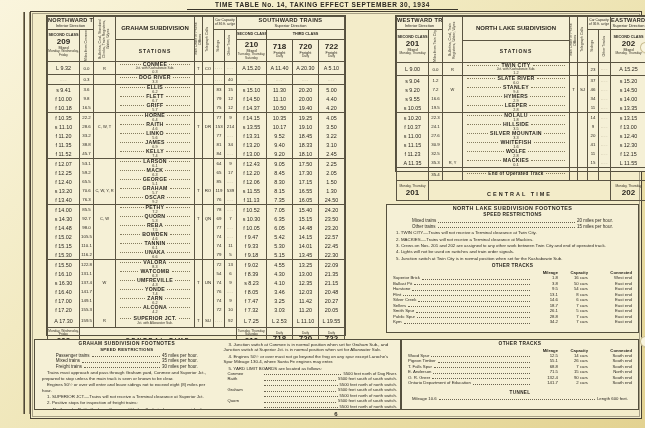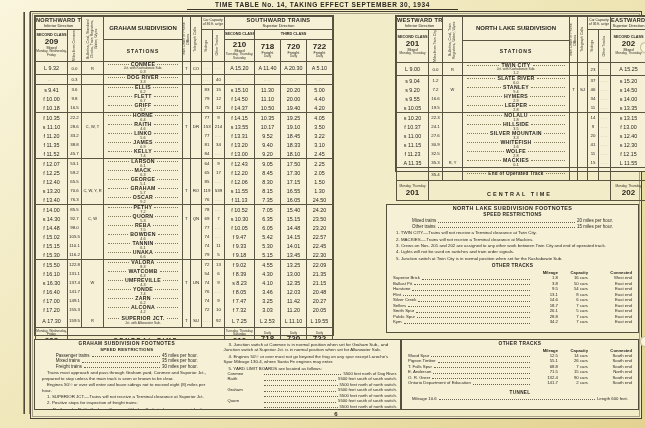--- a/index.html
+++ b/index.html
@@ -8,21 +8,21 @@
     background:linear-gradient(140deg,#faf5dd 0%,#f2eac2 35%,#eadfa8 70%,#e3d291 100%);
     font-family:"Liberation Sans",sans-serif;color:#2b2720;
   }
   .title-bar{position:absolute;top:1px;left:0;width:100%;text-align:center;font-size:6.5px;font-weight:bold;letter-spacing:.6px;}
   .title-bar span{border-bottom:1px solid #3a352a;padding:0 28px 1px;}
   .binding{position:absolute;left:21px;top:12px;width:9px;height:402px;
     background:repeating-linear-gradient(90deg,transparent 0 2px,#91876a 2px 3px,#4f4836 3px 4px,transparent 4px 6px);}
   .sheet{position:absolute;left:30px;top:11px;width:610px;height:406px;border:1.5px solid #4a4334;background:#f3ecc9;}
   .sheet::before{content:"";position:absolute;inset:1px;border:.5px solid rgba(74,67,52,.45);pointer-events:none;}
   .box{position:absolute;border:1px solid #55503e;background:#f5f0d6;box-sizing:border-box;}
-  #graham-box{left:3px;top:3px;width:300px;height:321px;}
+  #graham-box{left:15px;top:3px;width:300px;height:321px;}
   #nl-box{left:364px;top:3px;width:253px;height:157px;}
   #nlfn-box{left:355px;top:192px;width:253px;height:129px;overflow:hidden;}
   #gfn-box{left:3px;top:327px;width:367px;height:71px;overflow:hidden;}
   #got-box{left:370px;top:327px;width:238px;height:71px;overflow:hidden;}
   .pagenum{position:absolute;bottom:1px;left:0;width:100%;text-align:center;font-size:6px;font-weight:bold;}
   table{border-collapse:collapse;table-layout:fixed;width:100%;height:100%;}
   th,td{border-left:.5px solid #5a5442;border-right:.5px solid #5a5442;padding:0;overflow:hidden;white-space:nowrap;text-align:center;vertical-align:middle;font-weight:normal;}
   thead th{border:.6px solid #5a5442;}
   tfoot td{border:.6px solid #5a5442;}
   thead tr:nth-child(1){height:13px;} thead tr:nth-child(2){height:10px;} thead tr:nth-child(3){height:21px;}

